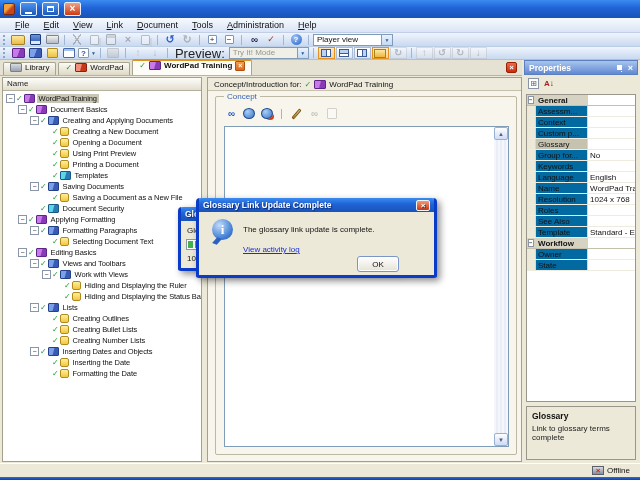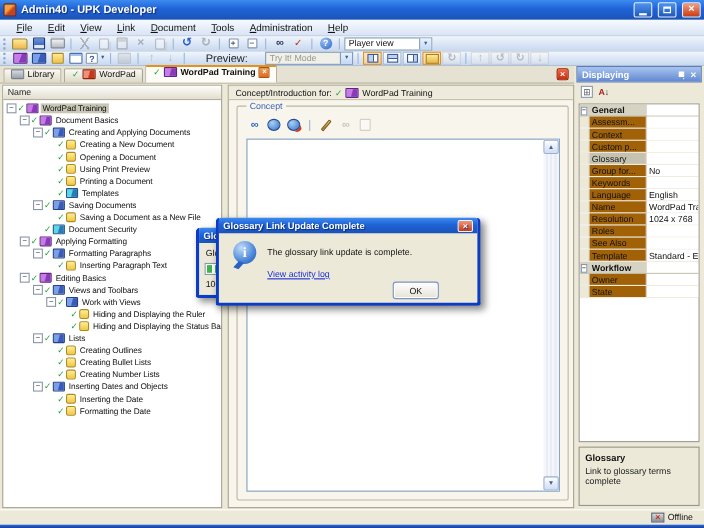--- a/index.html
+++ b/index.html
@@ -24,21 +24,21 @@
 
 
 .toolbar{position:absolute;left:0;width:640px;background:linear-gradient(#eff5fd,#c9d9f0);display:flex;align-items:center;padding:0 2px;gap:1px}
 #toolbar1{top:33px;height:14px;border-bottom:1px solid #bccde6}
 #toolbar2{top:47px;height:13px;border-bottom:1px solid #aebfda}
 .grip{width:3px;height:10px;border-left:2px dotted #8aa5c8;margin:0 3px 0 1px;flex:none}
 .sep{width:1px;height:10px;background:#9fb6d4;margin:0 3px;flex:none}
 .tbtn{min-width:16px;height:12px;display:flex;align-items:center;justify-content:center;flex:none}
 .tbtn.dis{opacity:.4;filter:grayscale(1)}
 .tbgroup{display:flex;align-items:center;gap:1px}
-.tb-label{font-size:10px;color:#222;margin:0 15px;white-space:nowrap}
+.tb-label{font-size:13px;color:#222;margin:0 3px;white-space:nowrap}
 .combo{height:12px;background:#fff;border:1px solid #7f9db9;font-size:8px;display:flex;align-items:flex-start;padding:0 14px 0 3px;width:80px;position:relative;white-space:nowrap}
 .combo .arrow{position:absolute;right:0;top:0;bottom:0;width:11px;background:linear-gradient(#eaf2fd,#c4d9f4);border-left:1px solid #7f9db9;font-size:5px;display:flex;align-items:center;justify-content:center;color:#30609c}
 .combo.disabled{background:#f0efe8;color:#98988a}
 .vbtn{width:17px;height:12px;border:1px solid #aabbd4;background:linear-gradient(#fdfeff,#dbe7f6);display:flex;align-items:center;justify-content:center;flex:none}
 .vbtn.active{border-color:#e2921f;background:linear-gradient(#ffe9c6,#fccf98)}
 .vbtn.dis{opacity:.4;filter:grayscale(1)}
 
 
 .chip{display:inline-block;border-radius:1px;line-height:1}
 .x-open{width:14px;height:10px;background:linear-gradient(#fde99a,#edb94a);border:1px solid #a5821e;border-radius:1px 2px 1px 1px}
@@ -120,21 +120,21 @@
 .props-title .spacer{flex:1}
 .pin{width:5px;height:5px;background:#fff;box-shadow:2px 4px 0 -2px #fff;margin-right:2px}
 .pclose{color:#fff;font-size:9px;font-weight:bold}
 .props-toolbar{height:17px;display:flex;align-items:center;gap:5px;padding:2px 4px}
 .pi-cat{width:11px;height:11px;border:1px solid #8a96a8;background:#fff;color:#556;font-size:8px;line-height:9px;text-align:center}
 .pi-sort{font-size:8px;color:#223;font-weight:bold}
 .pi-sort .red{color:#b02020}
 .props-grid{position:absolute;left:2px;right:2px;top:34px;height:308px;background:#fff;border:1px solid #9a968a;overflow:hidden}
 .prow{height:11px;display:flex;border-bottom:1px solid #eeebdf;font-size:8px;align-items:stretch}
 .prow .gut{width:9px;background:#ece9d8;border-right:1px solid #dcd8c8;flex:none}
-.prow .plabel{width:52px;padding:1px 2px;background:#a16207;border-right:1px solid #dcd8c8;white-space:nowrap;overflow:hidden;flex:none}
+.prow .plabel{width:52px;padding:1px 2px;background:#0369a1;border-right:1px solid #dcd8c8;white-space:nowrap;overflow:hidden;flex:none}
 .prow .pval{flex:1;padding:1px 2px;background:#fff;white-space:nowrap;overflow:hidden}
 .prow.cat{background:#d7d3c3;font-weight:bold;border-bottom:1px solid #c4c0ac}
 .prow.cat .gut,.prow.cat .plabel{background:transparent;border-right:none}
 .pcatbox{width:7px;height:7px;border:1px solid #8a96a8;background:#fff;font-size:6px;line-height:5px;text-align:center;color:#333;margin:2px 0 0 1px}
 .prow.selected .plabel{background:#c6c2b0}
 .props-desc{position:absolute;left:2px;right:2px;top:346px;height:54px;border:1px solid #9a968a;background:#ece9d8;padding:4px 5px}
 .pd-title{font-weight:bold;font-size:8.5px;margin-bottom:3px}
 .pd-text{font-size:8px;color:#222}
 
 
@@ -158,21 +158,20 @@
 .dlg-link{position:absolute;left:44px;top:47px;font-size:8px;color:#1a2ed8;text-decoration:underline;white-space:nowrap}
 .dlg-ok{position:absolute;left:158px;top:58px;width:42px;height:16px;border:1px solid #7a96c8;border-radius:3px;background:linear-gradient(#ffffff,#e6e2d6);font-size:8px;display:flex;align-items:center;justify-content:center;box-shadow:inset 0 0 0 1px #fdfeff}
 </style>
 </head>
 <body>
 
 <div id="screen">
 
   <div class="titlebar">
     <span class="appicon"></span>
-    <span class="wintitle">Admin40 - UPK Developer</span>
     <span class="tbb">
         <span class="glyph-min"></span>
       </span>
     <span class="tbb">
         <span class="glyph-restore"></span>
       </span>
     <span class="tbb close">
         <span class="glyph-close">×</span>
       </span>
   </div>
@@ -418,21 +417,21 @@
         <div class="trow" style="padding-left: 27px;">
           <span class="tbox">−</span>
           <span class="tcheck">✓</span>
           <span class="nicon n-section"></span>
           <span class="tlabel">Formatting Paragraphs</span>
         </div>
         <div class="trow" style="padding-left: 39px;">
           <span class="tspace"></span>
           <span class="tcheck">✓</span>
           <span class="nicon n-topic"></span>
-          <span class="tlabel">Inserting Paragraph Text</span>
+          <span class="tlabel">Selecting Document Text</span>
         </div>
         <div class="trow" style="padding-left: 15px;">
           <span class="tbox">−</span>
           <span class="tcheck">✓</span>
           <span class="nicon n-module"></span>
           <span class="tlabel">Editing Basics</span>
         </div>
         <div class="trow" style="padding-left: 27px;">
           <span class="tbox">−</span>
           <span class="tcheck">✓</span>
@@ -540,21 +539,21 @@
           <div class="sbtn bottom">
               <span>▼</span>
             </div>
         </div>
       </div>
     </div>
   </div>
 
   <div class="props">
     <div class="props-title">
-      <span>Displaying</span>
+      <span>Properties</span>
       <span class="spacer"></span>
       <span class="pin"></span>
       <span class="pclose">×</span>
     </div>
     <div class="props-toolbar">
       <span class="pi-cat">⊞</span>
       <span class="pi-sort"><span class="red">A</span>↓</span>
     </div>
     <div class="props-grid" id="props-grid">
         <div class="prow cat">

